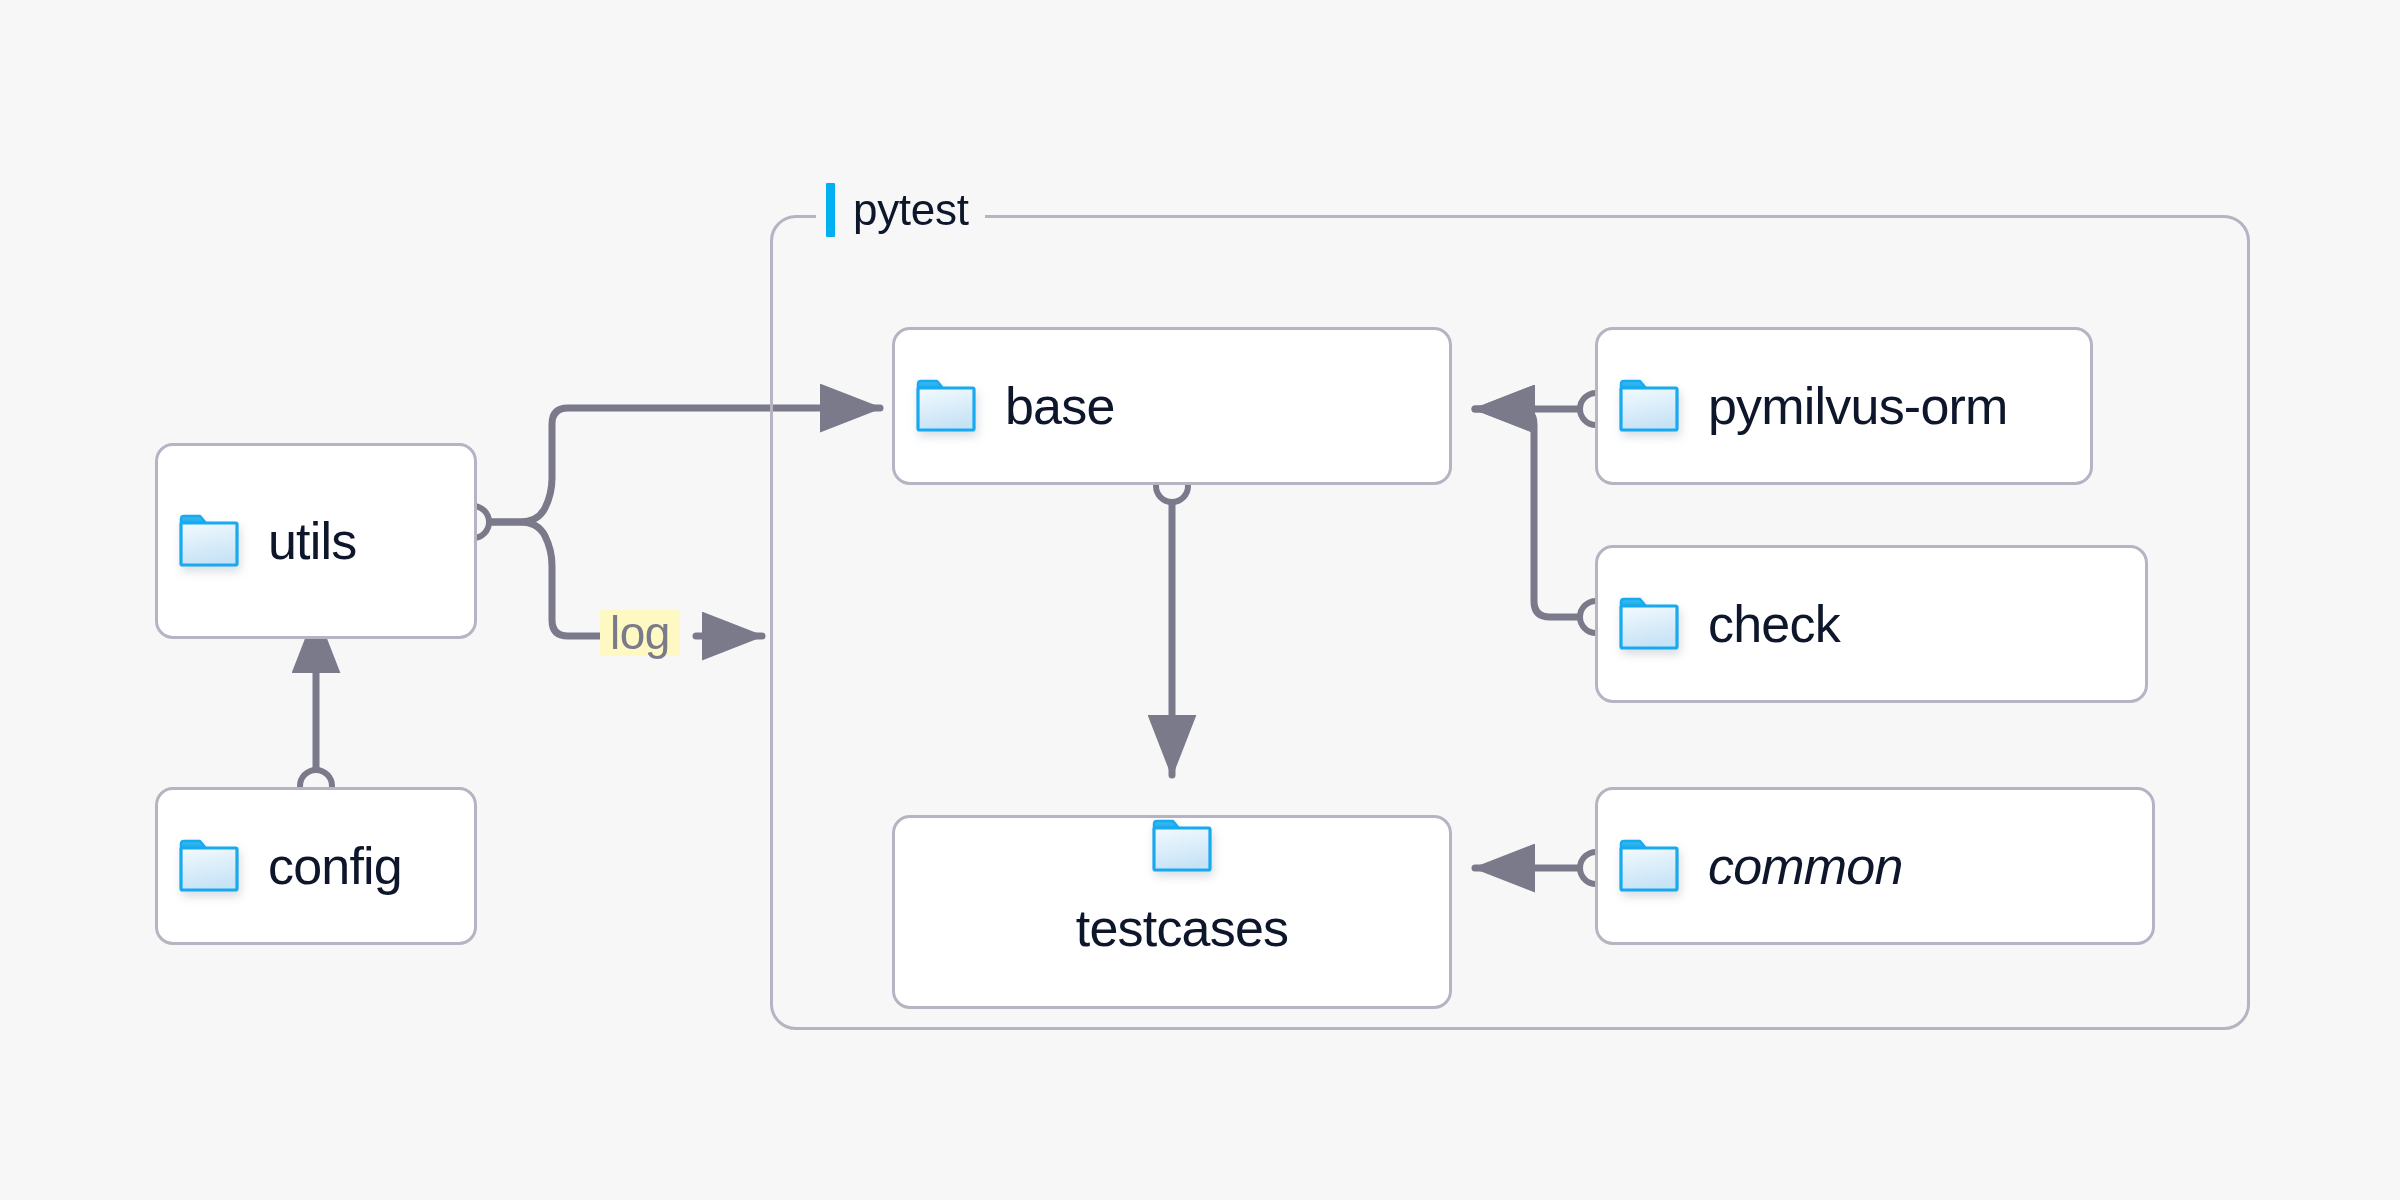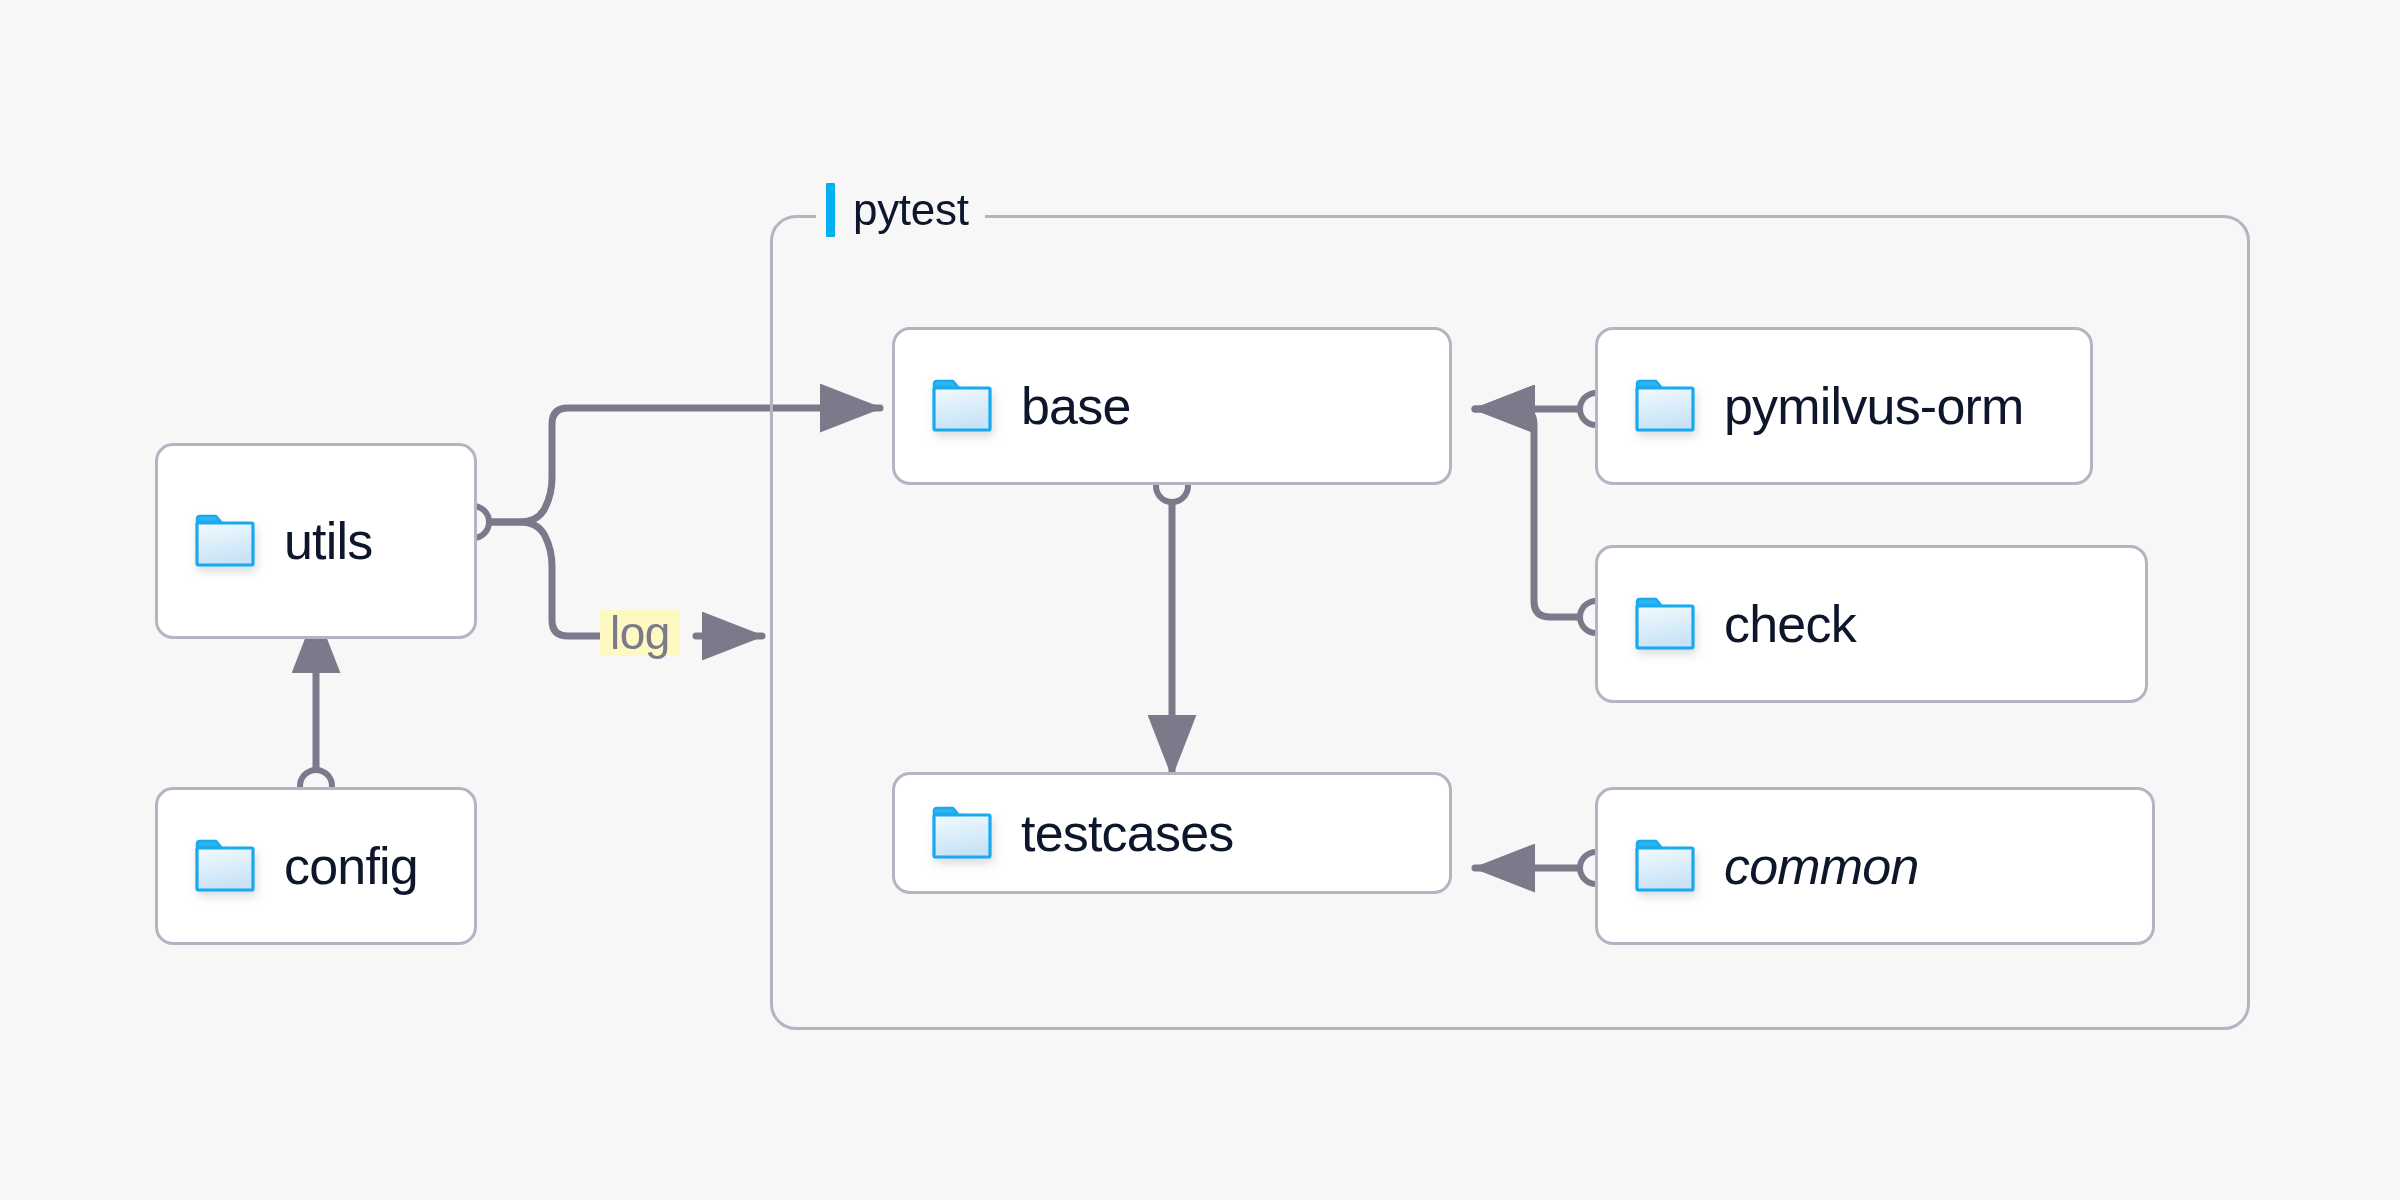--- a/index.html
+++ b/index.html
@@ -59,21 +59,21 @@
   
   .node {
     position: absolute;
     box-sizing: border-box;
     background: #ffffff;
     border: 3px solid #b6b4c2;
     border-radius: 18px;
     display: flex;
     align-items: center;
     gap: 28px;
-    padding-left: 36px;
+    padding-left: 20px;
   }
   .node-label {
     font-size: 52px;
     color: #0d162b;
     letter-spacing: -0.8px;
     line-height: 1;
   }
   
   .folder-icon {
     flex: 0 0 auto;
@@ -186,21 +186,21 @@
   <div class="node" id="node-base" style="left: 892px; top: 327px; width: 560px; height: 158px;">
     <span class="folder-icon">
       <svg viewBox="0 0 62 56" width="62" height="56">
         <path d="M3 12 L3 6 Q3 3 6 3 L22 3 L27 9 L24 12 Z" fill="url(#folderTabGrad)" stroke="#18a9ee" stroke-width="2.5" stroke-linejoin="round"></path>
         <rect x="3" y="10" width="56" height="42" rx="1.5" fill="url(#folderGrad)" stroke="#18a9ee" stroke-width="3.2"></rect>
       </svg>
     </span>
     <span class="node-label">base</span>
   </div>
 
-  <div class="node" id="node-testcases" style="left: 892px; top: 772px; width: 560px; height: 122px;">
+  <div class="node" id="node-testcases" style="left: 892px; top: 815px; width: 560px; height: 194px; flex-direction: column;">
     <span class="folder-icon">
       <svg viewBox="0 0 62 56" width="62" height="56">
         <path d="M3 12 L3 6 Q3 3 6 3 L22 3 L27 9 L24 12 Z" fill="url(#folderTabGrad)" stroke="#18a9ee" stroke-width="2.5" stroke-linejoin="round"></path>
         <rect x="3" y="10" width="56" height="42" rx="1.5" fill="url(#folderGrad)" stroke="#18a9ee" stroke-width="3.2"></rect>
       </svg>
     </span>
     <span class="node-label">testcases</span>
   </div>
 
   <div class="node" id="node-pymilvus-orm" style="left: 1595px; top: 327px; width: 498px; height: 158px;">

